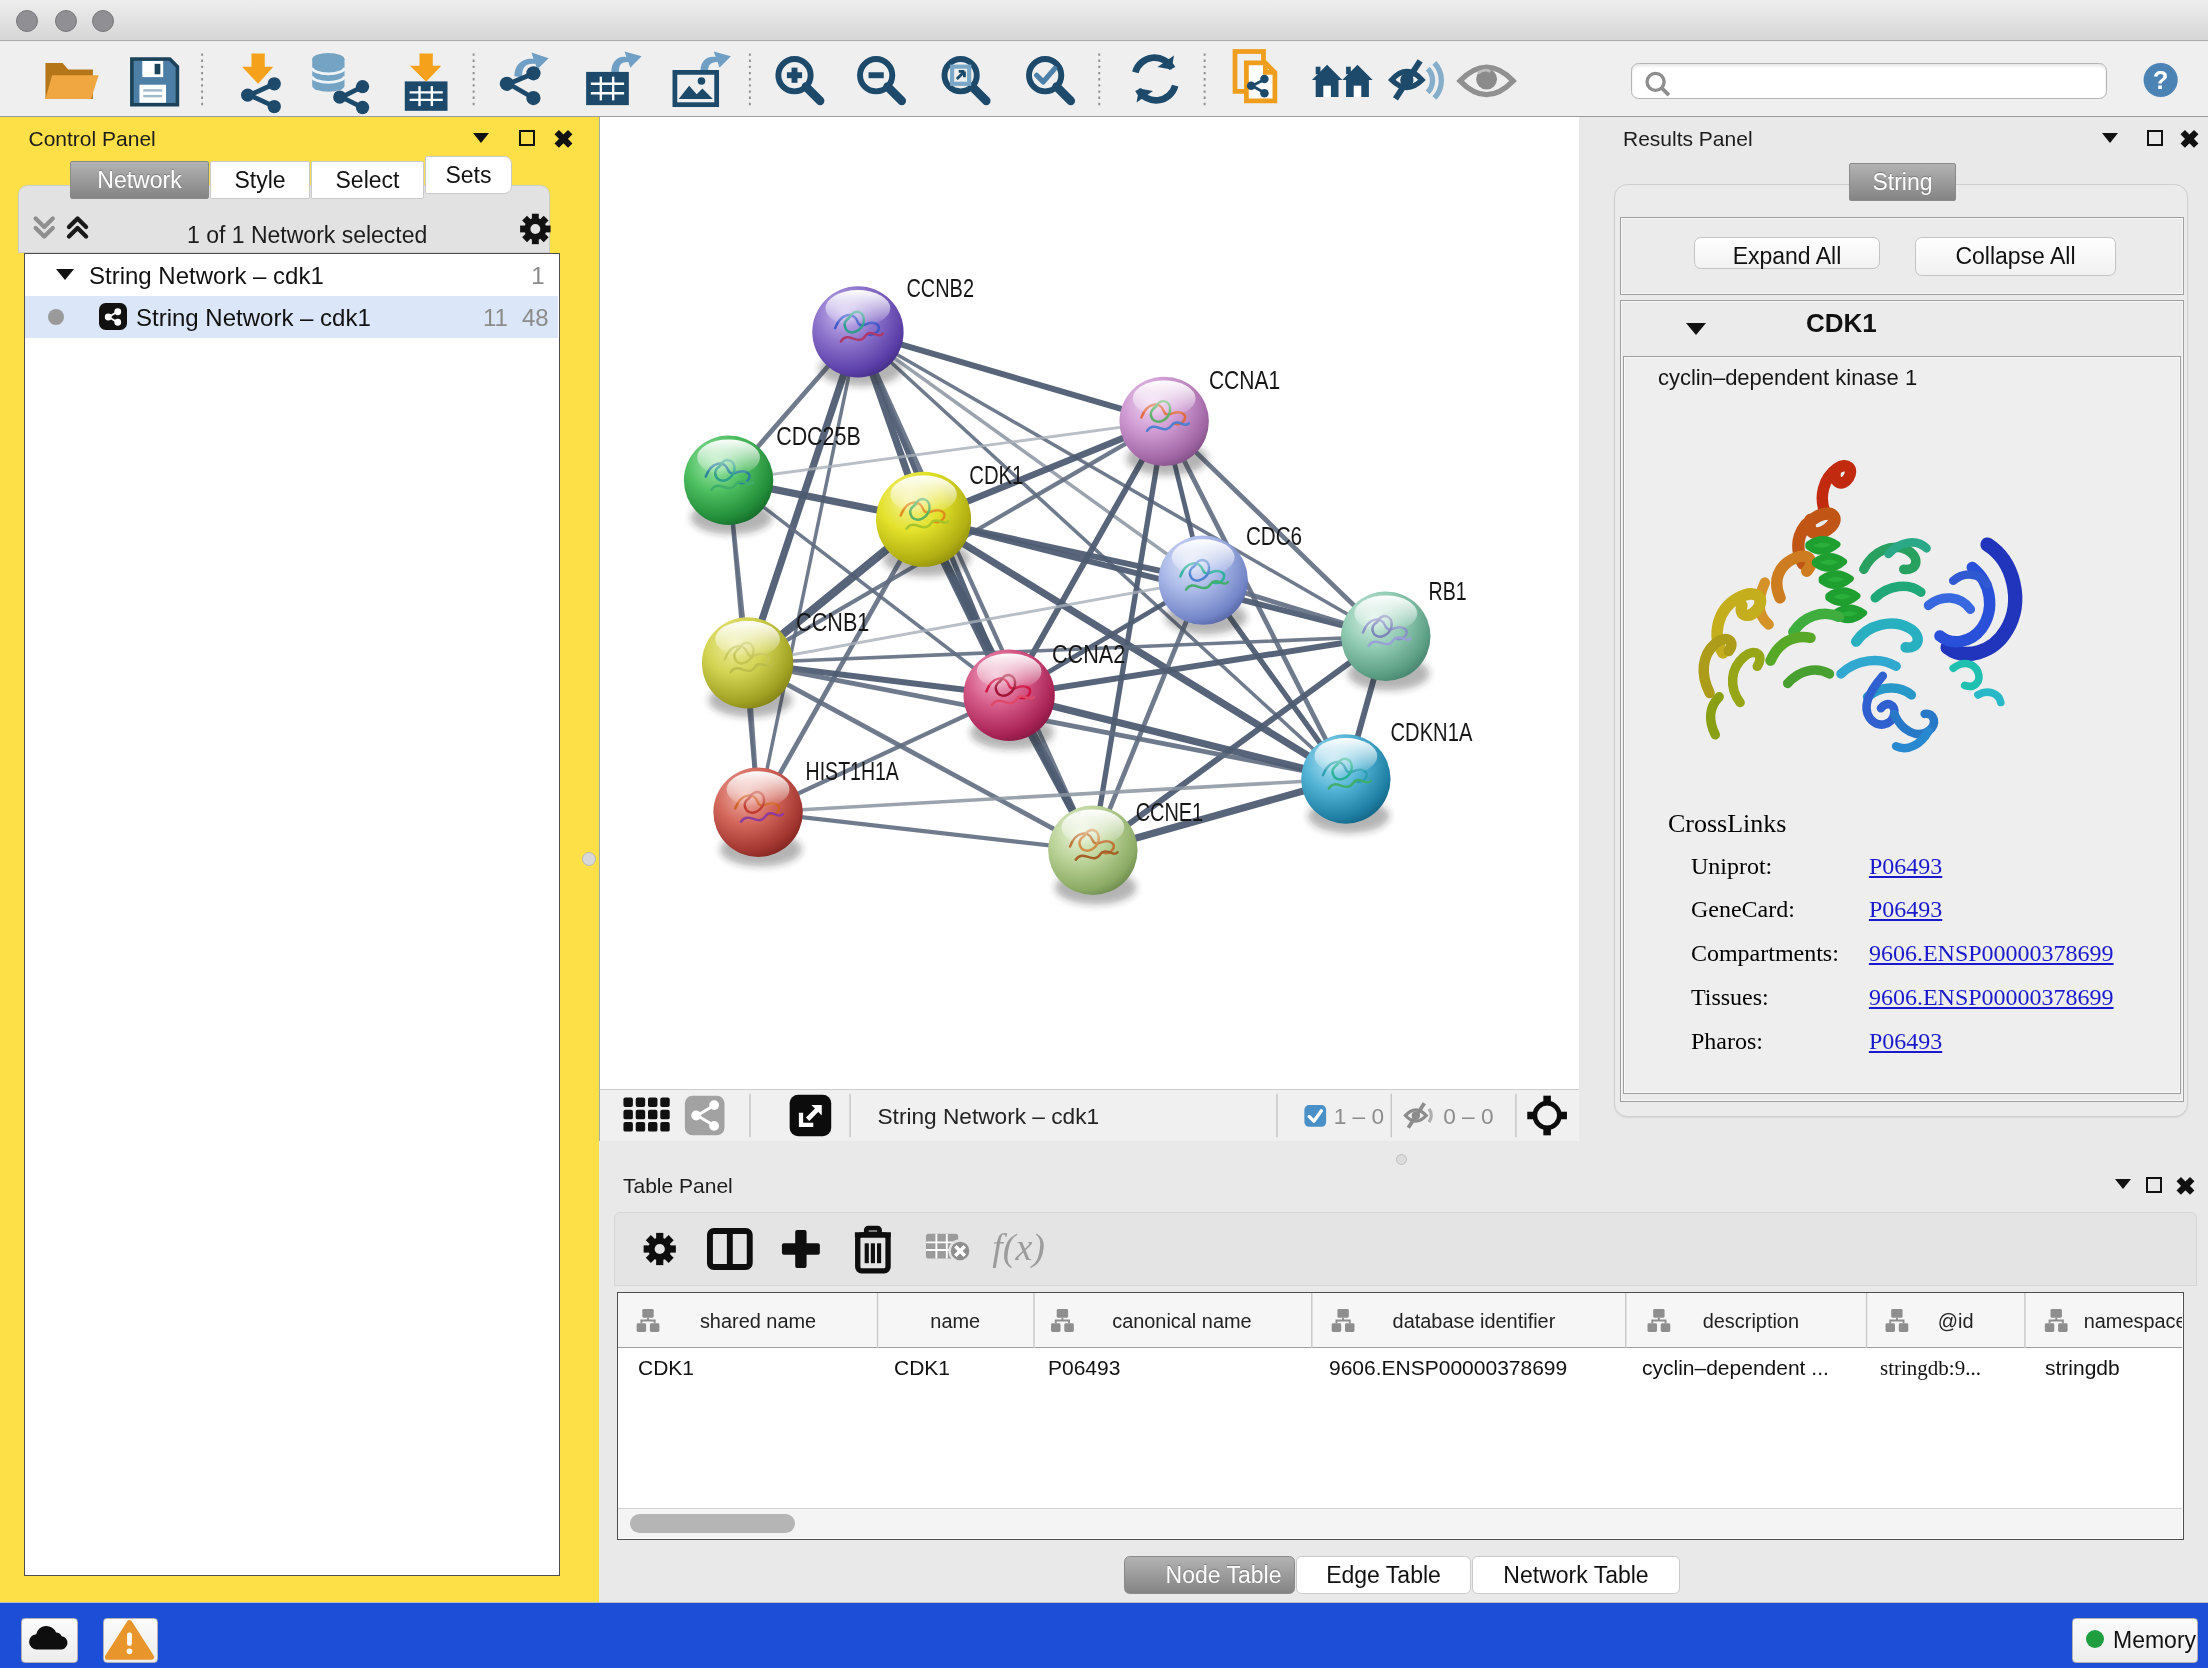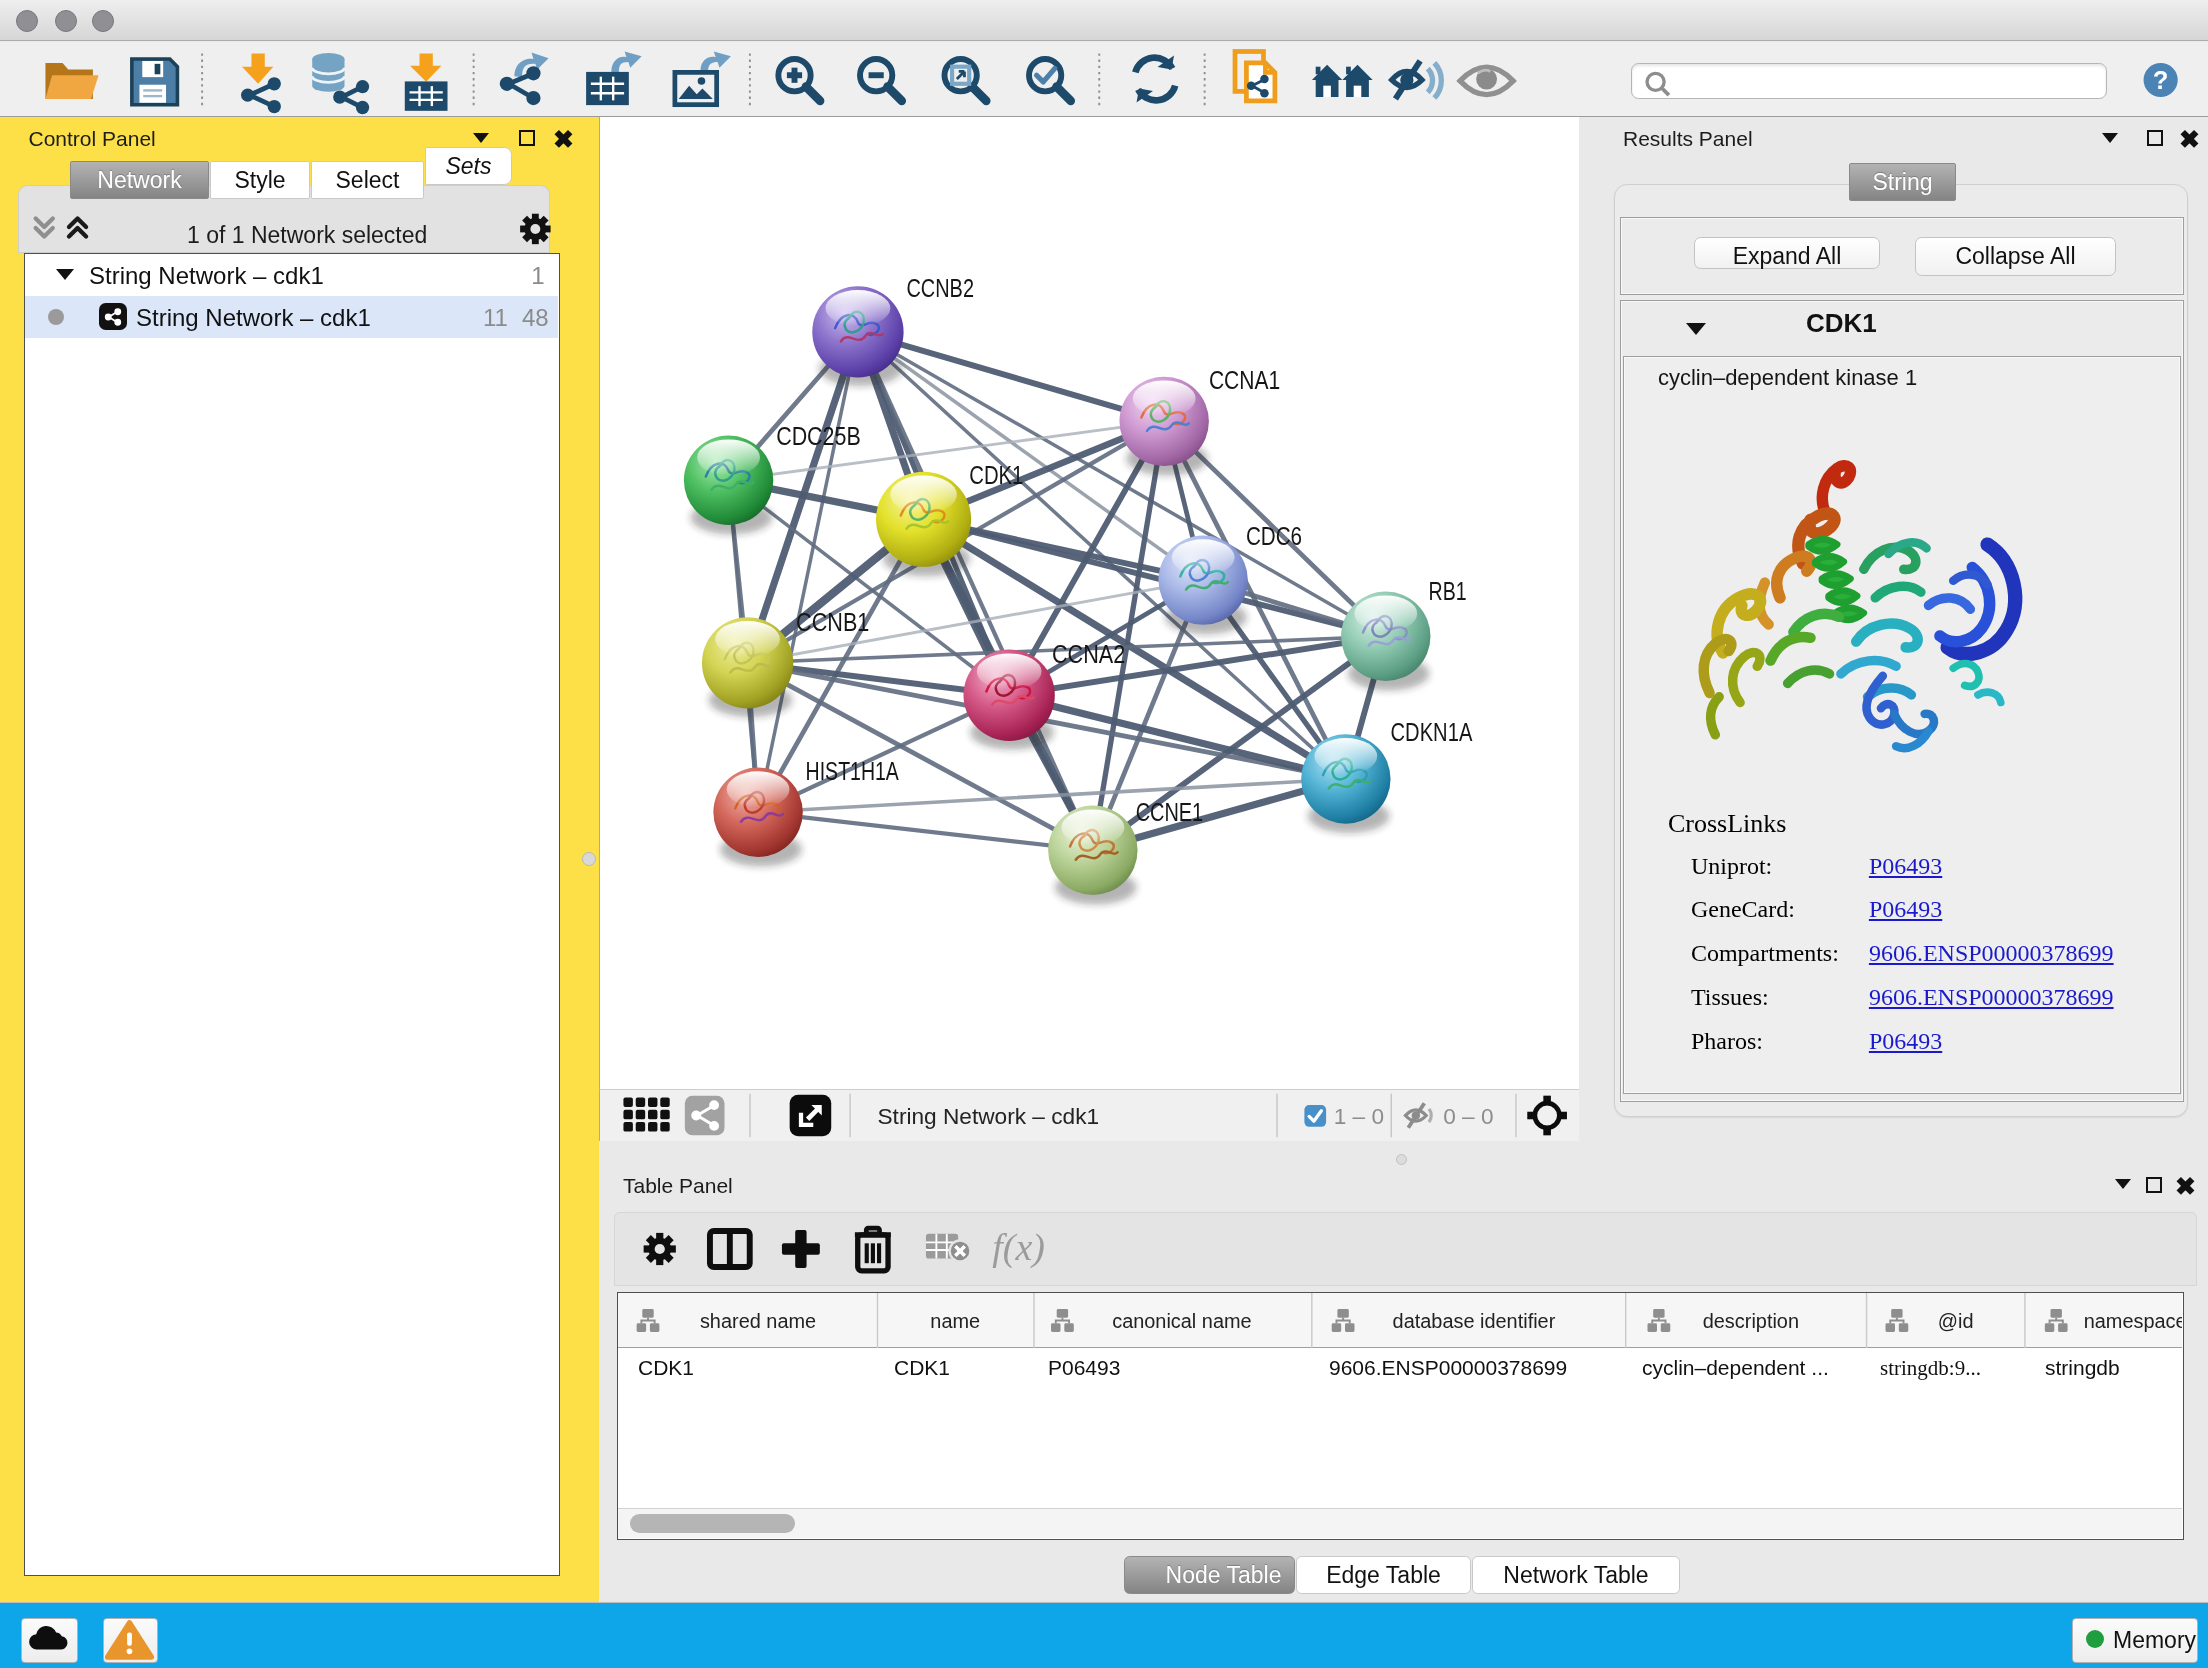--- a/index.html
+++ b/index.html
@@ -34,21 +34,21 @@
 .rbox { border:1px solid #9e9e9e; background:#ebebeb; box-shadow:inset 0 0 0 1px #f8f8f8; }
 .btn { background:linear-gradient(#ffffff,#f1f1f1); border:1px solid #c3c3c3; border-radius:6.7px;
   font-size:23px; color:#111; text-align:center; }
 .serif { font-family:"Liberation Serif",serif; }
 .link { color:#1a1acc; text-decoration:underline; }
 
 #tblpanel { left:599px; top:1168px; width:1609px; height:434px; background:#e9e9e9; }
 #tbltoolbar { left:15px; top:44px; width:1583px; height:74px; background:#e4e4e4; border:1px solid #d6d6d6; border-radius:5.7px 5.7px 0 0; }
 #tbl { left:18px; top:124px; width:1567px; height:248px; background:#fff; border:1.9px solid #4f4f4f; }
 
-#statusbar { left:0; top:1602px; width:2208px; height:67px; background:#0ea5e9; border-top:1px solid #bdbdbd; }
+#statusbar { left:0; top:1602px; width:2208px; height:67px; background:#1d4ed8; border-top:1px solid #bdbdbd; }
 .sbtn { top:15px; height:45px; background:linear-gradient(#fbfbfb,#ededED); border:1.9px solid #b2b2b2; border-radius:3.8px; }
 </style>
 </head>
 <body>
 
 <div id="titlebar" class="abs">
   <div class="tl abs" style="left:16px;"></div>
   <div class="tl abs" style="left:55px;"></div>
   <div class="tl abs" style="left:92px;"></div>
 </div>
@@ -235,21 +235,21 @@
 </div>
 
 <div id="ctlwrap" class="abs">
   <div class="phead abs" style="left:28.5px; top:9.5px;">Control Panel</div>
   <div class="tri abs" style="left:473px; top:16px;"></div>
   <div class="sqico abs" style="left:519px; top:13.3px;"></div>
   <div class="xico abs" style="left:553px; top:13.3px;">✖</div>
   <div class="tab tabsel abs" style="left:70px; top:44px; width:139px;">Network</div>
   <div class="tab abs" style="left:210px; top:44px; width:100px; border-radius:1.9px;">Style</div>
   <div class="tab abs" style="left:311px; top:44px; width:113px; border-radius:1.9px;">Select</div>
-  <div class="tab abs" style="left:425px; top:30px; width:87px; border-radius:1.9px 7.6px 7.6px 1.9px;font-style:italic;">Sets</div>
+  <div class="tab abs" style="left:425px; top:39px; width:87px; border-radius:1.9px 7.6px 7.6px 1.9px;">Sets</div>
   <div class="abs" style="left:18px; top:68px; width:532px; height:68px; background:#e2e2e2; border:1px solid #cdcdcd; border-radius:9.5px 9.5px 0 0;"></div>
   <svg class="abs" style="left:28.5px; top:90px;" width="533" height="42" viewBox="0 0 560 44">
     <g fill="none" stroke="#8f8f8f" stroke-width="4.5" stroke-linecap="round" stroke-linejoin="round">
       <path d="M7 12 L16 21 L25 12"></path>
         <path d="M7 22 L16 31 L25 22"></path>
     </g>
     <g fill="none" stroke="#1a1a1a" stroke-width="4.5" stroke-linecap="round" stroke-linejoin="round">
       <path d="M42 21 L51 12 L60 21"></path>
         <path d="M42 31 L51 22 L60 31"></path>
     </g>

